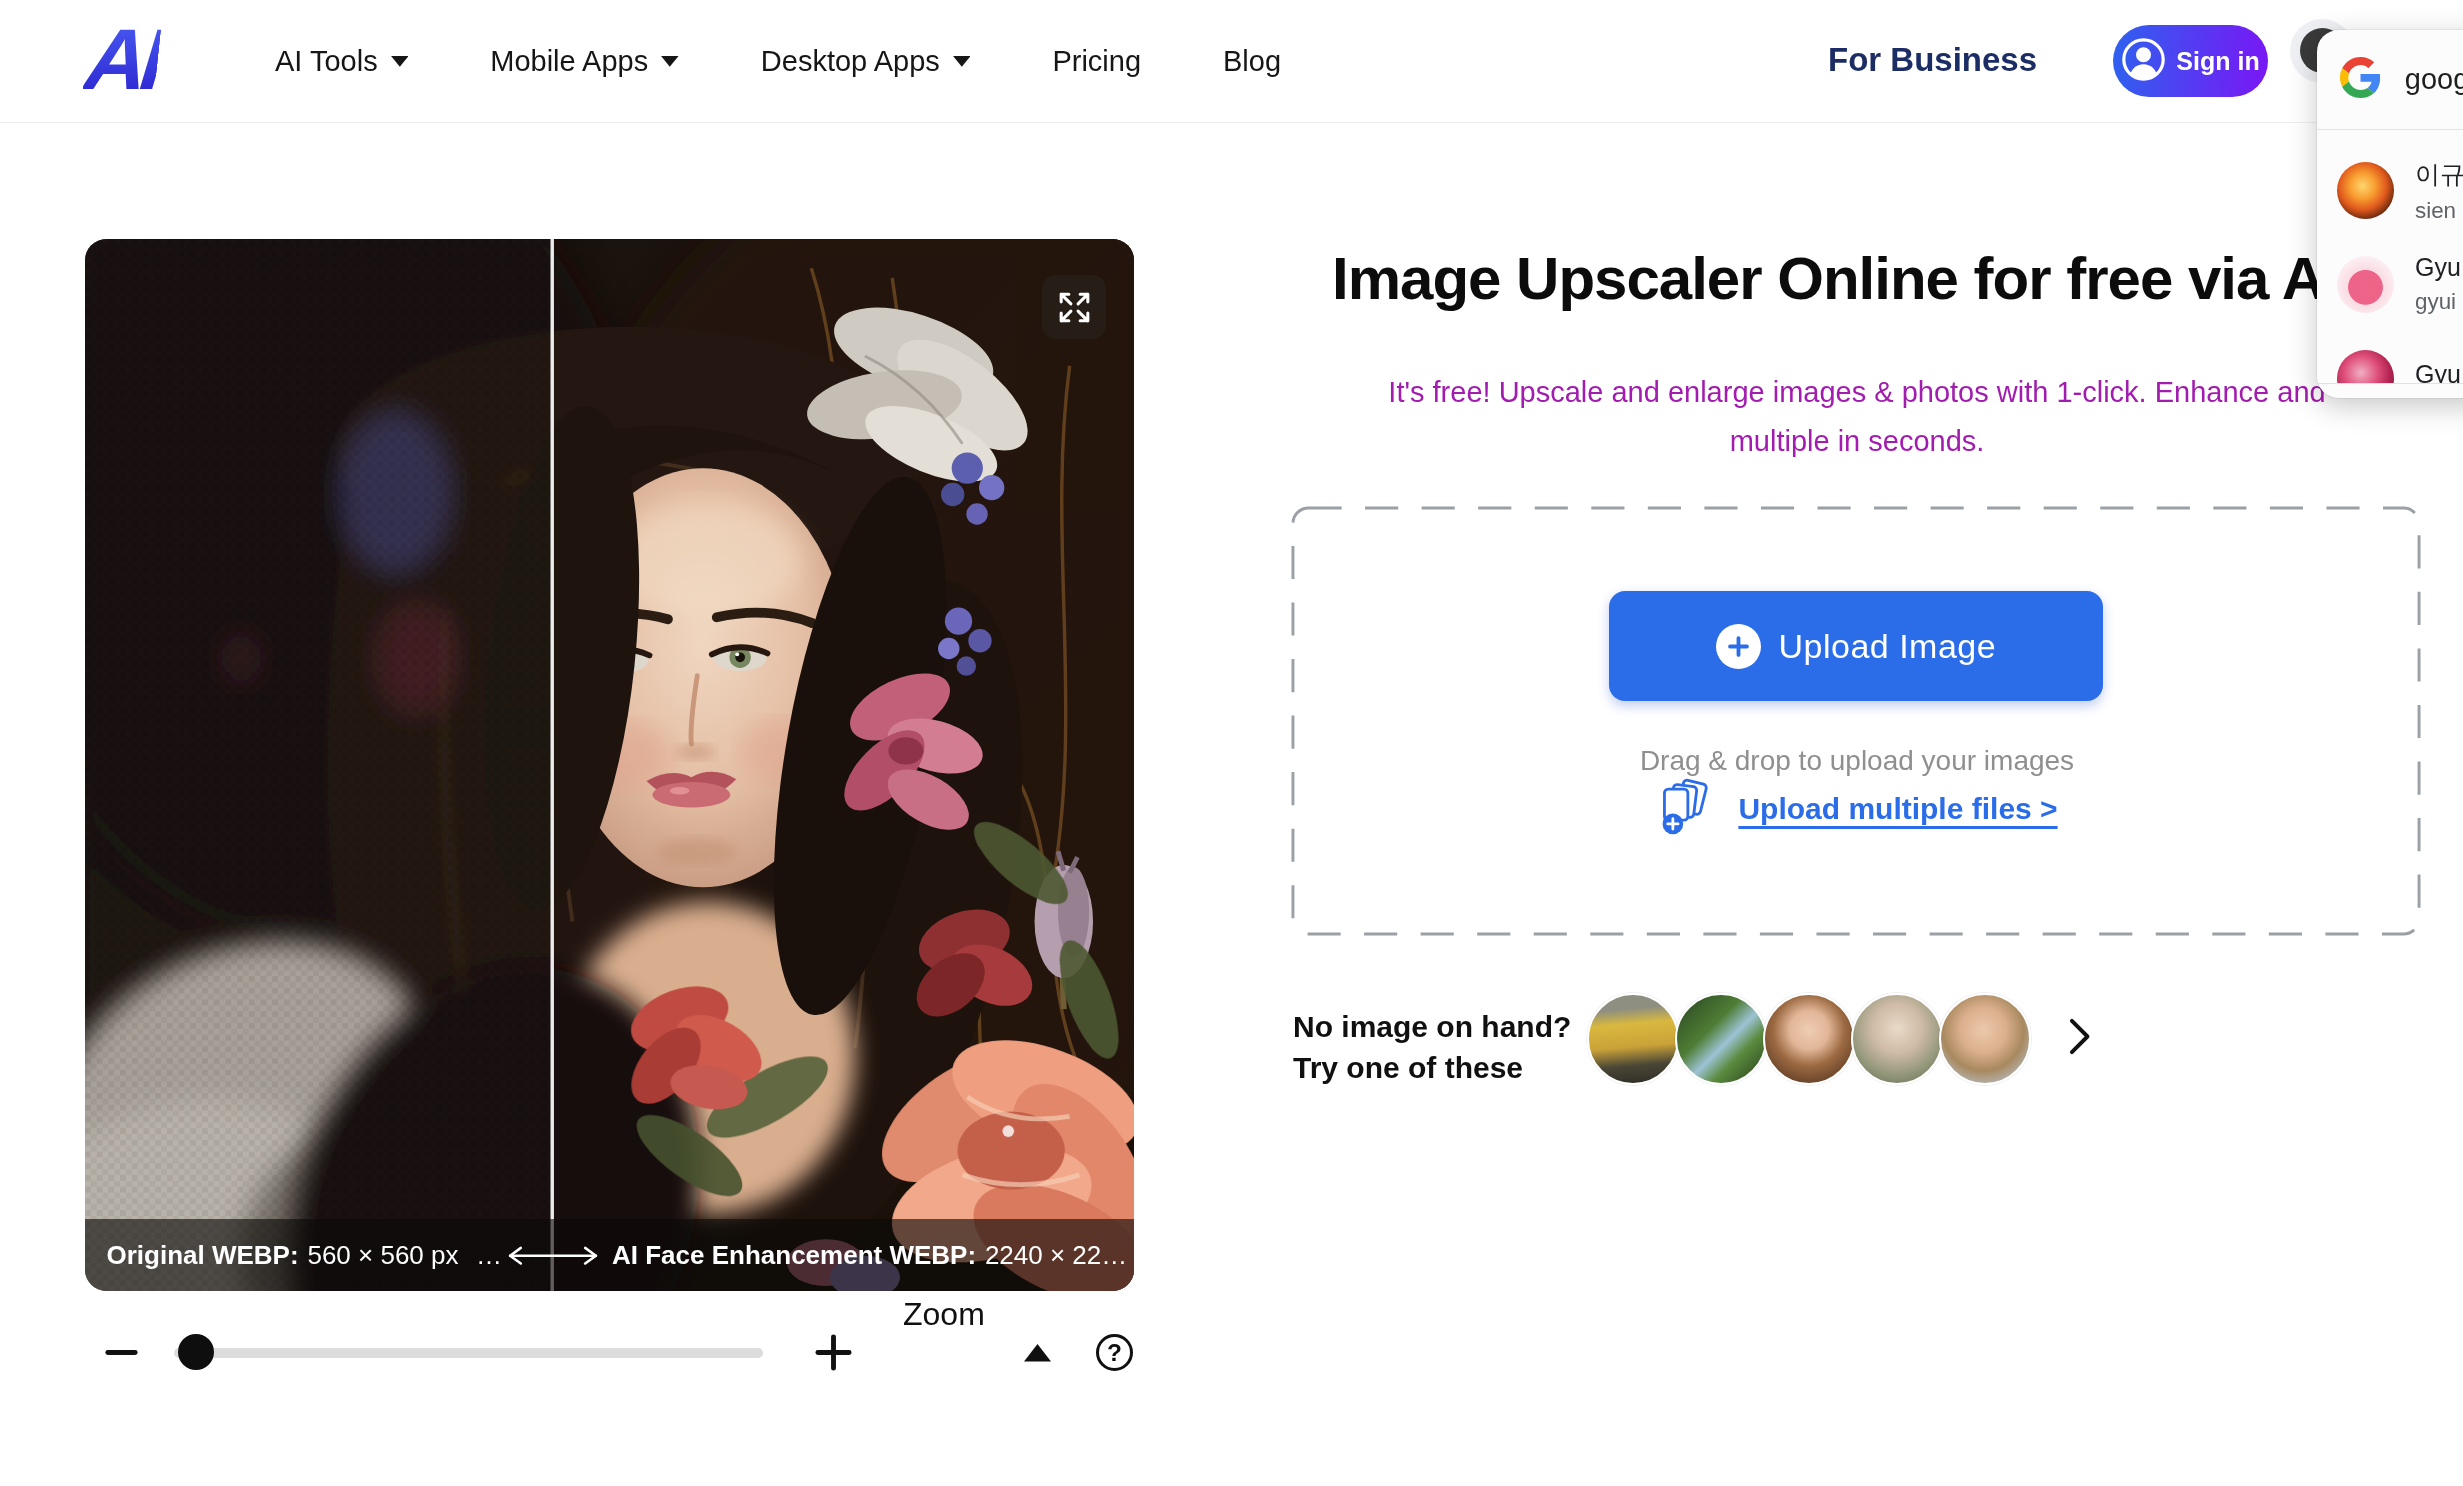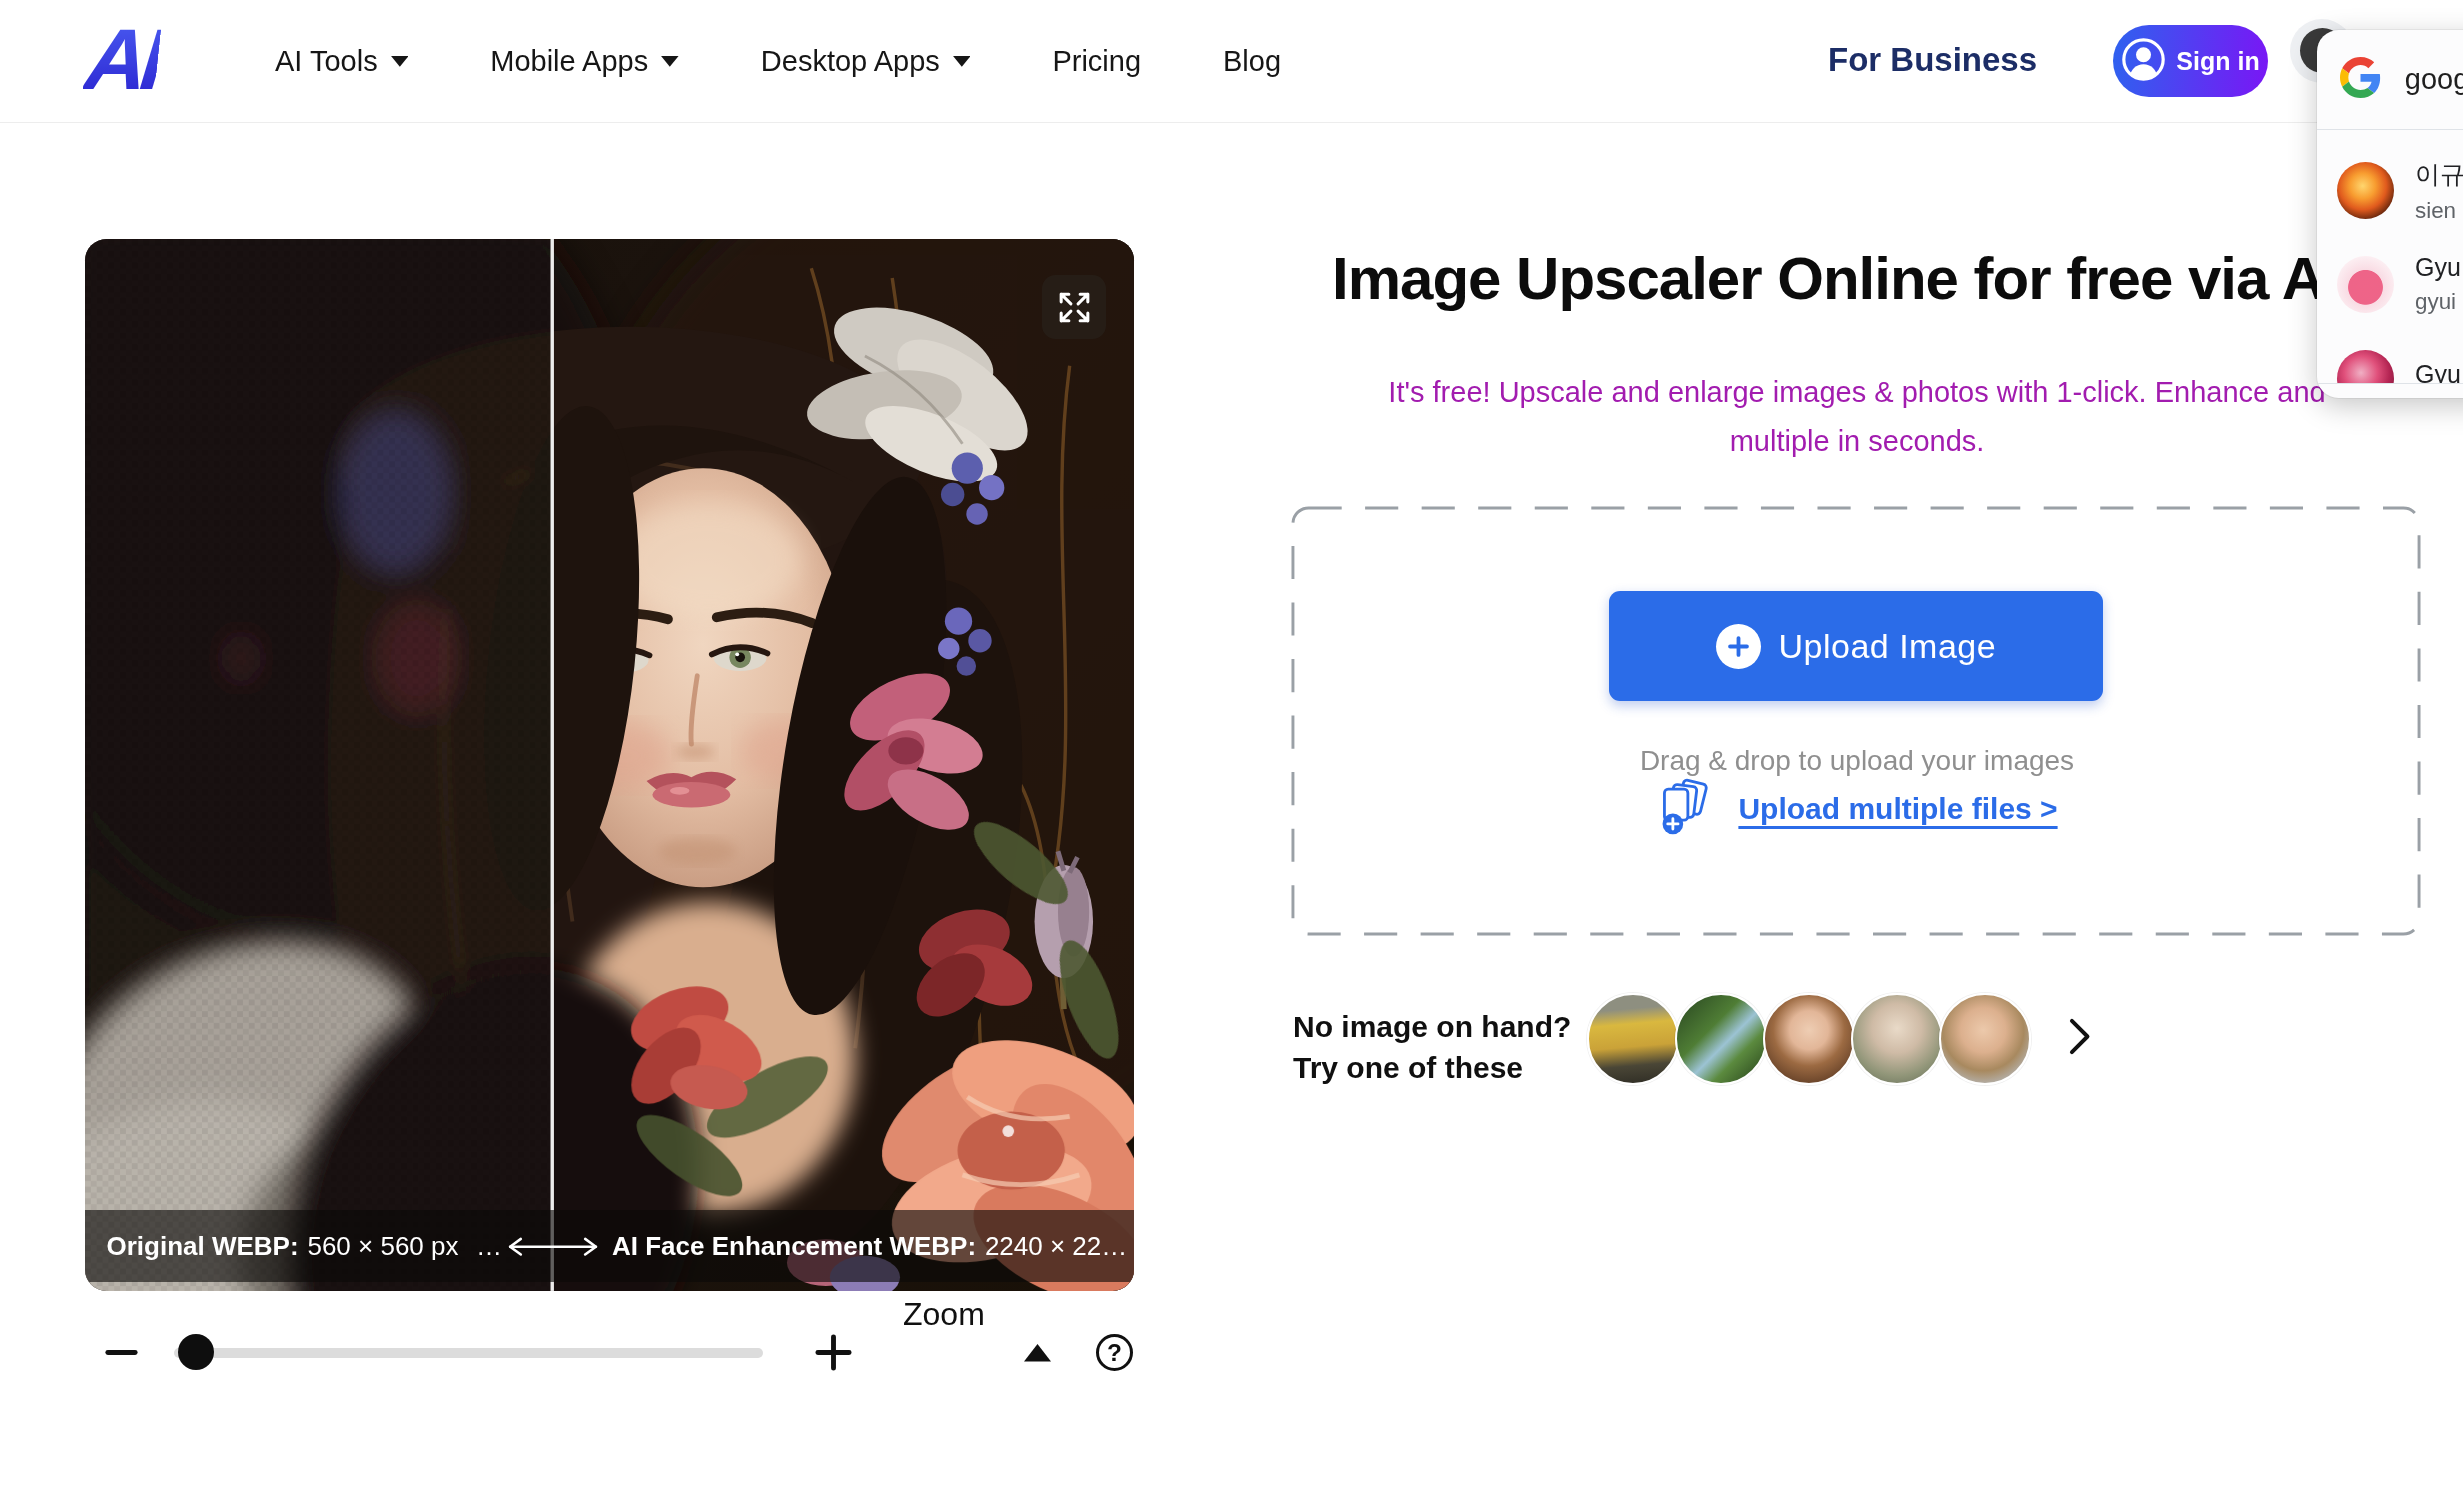--- a/index.html
+++ b/index.html
@@ -46,21 +46,21 @@
   .gp-email { font-size:22.4px; color:#5f6368; display:block; white-space:nowrap; }
 
   
   .hero-title { position:absolute; left:1332px; top:244px; font-size:60px; font-weight:700; color:#0c0c0c;
                 white-space:nowrap; letter-spacing:-1px; z-index:1; }
   .hero-sub { position:absolute; left:1293px; width:1128px; text-align:center; font-size:29px; color:#a21caf; z-index:1; }
   .sub1 { top:376px; } .sub2 { top:425px; }
 
   
   .upload-box-svg { position:absolute; left:1291px; top:506px; z-index:1; }
-  .upload-btn { position:absolute; left:1609px; top:591px; width:494px; height:110px; border-radius:11px;
+  .upload-btn { position:absolute; left:1609px; top:591px; width:494px; height:110px; border-radius:16px;
                 background:var(--accent-blue); display:flex; align-items:center; justify-content:center; gap:17.6px;
                 box-shadow:0 4.9px 11.7px rgba(30,80,200,.28); cursor:pointer; z-index:2; }
   .plus-badge { width:45px; height:45px; border-radius:50%; background:#fff; display:flex;
                 align-items:center; justify-content:center; }
   .upload-btn-label { font-size:34px; color:#fff; font-weight:500; letter-spacing:0.5px; }
   .drag-text { position:absolute; left:1293px; top:718px; width:1128px; text-align:center;
                font-size:28px; color:#8f8f8f; z-index:2;margin-top:27px; }
   .multi-row { position:absolute; left:1293px; top:776px; width:1128px; display:flex; align-items:center;
                justify-content:center; gap:22px; z-index:2; }
   .multi-link { font-size:30px; font-weight:700; color:var(--link-blue); text-decoration:underline;
@@ -74,21 +74,21 @@
            box-shadow:0 0 0 1px rgba(0,0,0,.06); cursor:pointer; }
   .chevron-right { position:absolute; left:2068px; top:1018px; cursor:pointer; }
 
   
   .viewer-card { position:absolute; left:85px; top:239px; width:1049px; height:1052px; border-radius:21.5px;
                  overflow:hidden; background:#17100b; }
   .scene-svg { position:absolute; left:0; top:0; width:1049px; height:1052px; display:block; }
   .fullscreen-btn { position:absolute; left:957px; top:36px; width:64px; height:64px;
                     background:rgba(40,32,25,.78); border-radius:13.7px; display:flex; align-items:center;
                     justify-content:center; cursor:pointer; }
-  .labelbar { position:absolute; left:0; bottom:9px; width:100%; height:72px; background:rgba(12,10,8,.62); }
+  .labelbar { position:absolute; left:0; bottom:0; width:100%; height:72px; background:rgba(12,10,8,.62); }
   .lb-left, .lb-right { position:absolute; top:0; height:72px; display:flex; align-items:center;
                         font-size:26px; color:#fff; white-space:nowrap; }
   .lb-left { left:21.5px; }
   .lb-right { left:527px; max-width:519px; overflow:hidden; }
   .lb-bold { font-weight:700; }
   .lb-size { margin-left:8.8px; font-weight:400; }
   .lb-ell { margin-left:17.6px; }
   .drag-arrow { position:absolute; left:421px; top:25px; cursor:ew-resize; }
 
   

